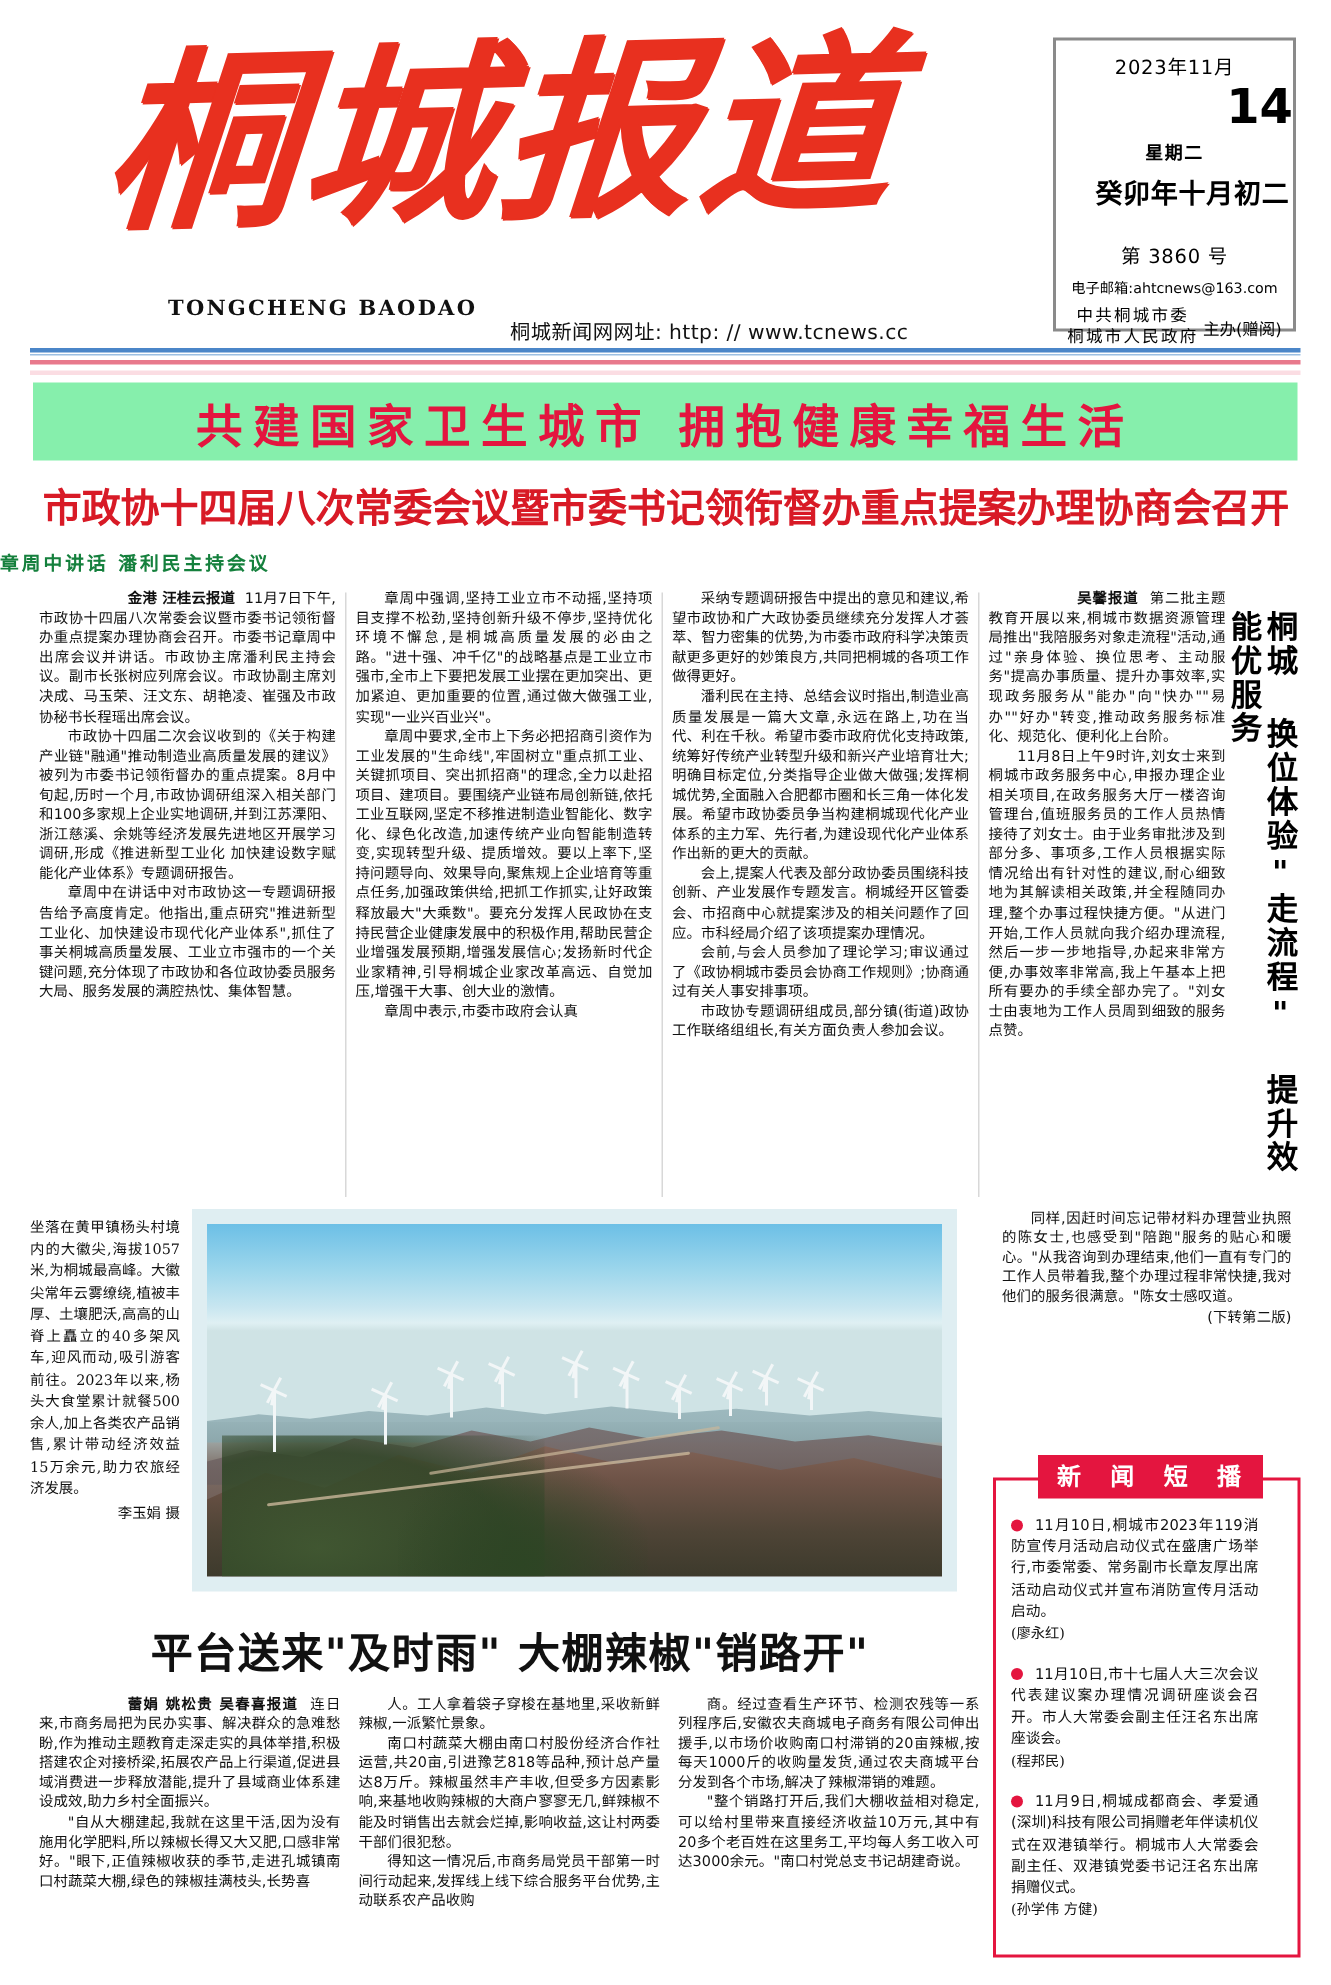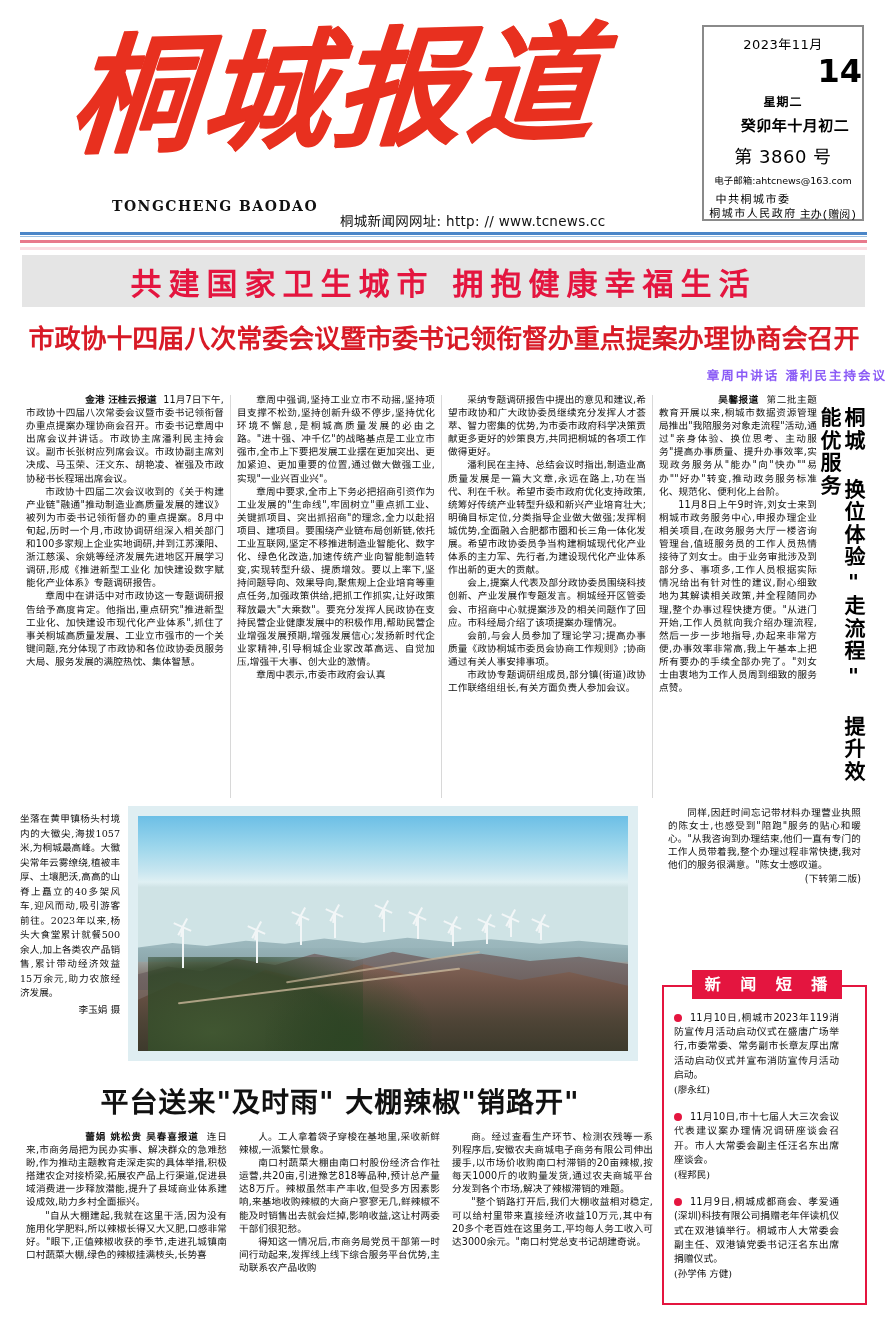--- a/index.html
+++ b/index.html
@@ -42,57 +42,57 @@
   
   .infobox{
     position:absolute;right:23px;top:25px;width:162px;height:196px;
     border:2px solid #8a8a8a;background:#fff;
     box-sizing:border-box;text-align:center;
   }
   .ib-ym{font-size:13px;margin-top:7px;color:#000;letter-spacing:.5px;}
   .ib-day{font-size:32px;font-weight:bold;line-height:34px;margin-top:1px;
      font-family:"DejaVu Sans","Liberation Sans",sans-serif;text-align:right;}
   .ib-week{font-size:12px;font-weight:bold;margin-top:4px;letter-spacing:1px;}
-  .ib-lunar{font-size:15px;font-weight:bold;margin-top:5px;letter-spacing:.5px;padding-left:24px;}
-  .ib-issue{font-size:18px;margin-top:7px;letter-spacing:.5px;}
+  .ib-lunar{font-size:18px;font-weight:bold;margin-top:5px;letter-spacing:.5px;padding-left:24px;}
+  .ib-issue{font-size:13px;margin-top:20px;letter-spacing:.5px;}
   .ib-mail{font-size:9.5px;margin-top:5px;letter-spacing:0;}
   .ib-foot{
-    display:flex;align-items:flex-end;justify-content:center;
-    margin-top:6px;padding:0 4px;gap:3px;font-family:Liberation Mono, monospace;
+    display:flex;align-items:center;justify-content:center;
+    margin-top:6px;padding:0 4px;gap:3px;
   }
   .ib-org{font-size:11px;line-height:14px;letter-spacing:1.5px;text-align:center;}
   .ib-spon{font-size:11px;}
 
   
   .rule-blue{height:3px;background:#4b86c8;margin:0 20px;}
   .rule-blue2{height:1px;background:#9cbfe2;margin:1px 20px 0 20px;}
   .rule-red{height:3px;background:#e8798c;margin:3px 20px 0 20px;}
   .rule-pink{height:3px;background:#fbdde3;margin:4px 20px 0 20px;}
 
   
   .slogan{
-    margin:5px 22px 0 22px;height:52px;background:#e5e5e5;
+    margin:5px 22px 0 22px;height:52px;background:#86efac;
     display:flex;align-items:center;justify-content:center;
   }
   .slogan span{
     font-family:"DejaVu Sans","Liberation Sans",sans-serif;
     font-size:31px;font-weight:bold;color:#e4153f;letter-spacing:7px;
   }
 
   
   .headline1{
     margin:10px 20px 0 20px;text-align:center;
     font-family:"DejaVu Serif","Liberation Serif",serif;
     font-size:26.5px;font-weight:bold;color:#d81a26;
     letter-spacing:0px;white-space:nowrap;
     transform:scaleX(.98);
   }
   .subhead1{
-    margin-top:9px;text-align:right;font-size:12.5px;font-weight:bold;
-    letter-spacing:2px;color:#8b5cf6;
+    margin-top:9px;text-align:left;font-size:12.5px;font-weight:bold;
+    letter-spacing:2px;color:#15803d;
   }
 
   
   .topzone{position:relative;margin:9px 20px 0 20px;height:405px;}
   .cols4{display:flex;gap:0;height:100%;}
   .col{width:210px;padding:0 6px;box-sizing:border-box;position:relative;}
   .col.c4{width:212px;}
   .vsep{width:1px;background:#d8d8d8;flex:0 0 1px;margin-top:2px;}
 
   .body-text{
@@ -264,21 +264,21 @@
           <p>章周中要求,全市上下务必把招商引资作为工业发展的"生命线",牢固树立"重点抓工业、关键抓项目、突出抓招商"的理念,全力以赴招项目、建项目。要围绕产业链布局创新链,依托工业互联网,坚定不移推进制造业智能化、数字化、绿色化改造,加速传统产业向智能制造转变,实现转型升级、提质增效。要以上率下,坚持问题导向、效果导向,聚焦规上企业培育等重点任务,加强政策供给,把抓工作抓实,让好政策释放最大"大乘数"。要充分发挥人民政协在支持民营企业健康发展中的积极作用,帮助民营企业增强发展预期,增强发展信心;发扬新时代企业家精神,引导桐城企业家改革高远、自觉加压,增强干大事、创大业的激情。</p>
           <p>章周中表示,市委市政府会认真</p>
         </div>
       </div>
       <div class="vsep"></div>
       <div class="col">
         <div class="body-text">
           <p>采纳专题调研报告中提出的意见和建议,希望市政协和广大政协委员继续充分发挥人才荟萃、智力密集的优势,为市委市政府科学决策贡献更多更好的妙策良方,共同把桐城的各项工作做得更好。</p>
           <p>潘利民在主持、总结会议时指出,制造业高质量发展是一篇大文章,永远在路上,功在当代、利在千秋。希望市委市政府优化支持政策,统筹好传统产业转型升级和新兴产业培育壮大;明确目标定位,分类指导企业做大做强;发挥桐城优势,全面融入合肥都市圈和长三角一体化发展。希望市政协委员争当构建桐城现代化产业体系的主力军、先行者,为建设现代化产业体系作出新的更大的贡献。</p>
           <p>会上,提案人代表及部分政协委员围绕科技创新、产业发展作专题发言。桐城经开区管委会、市招商中心就提案涉及的相关问题作了回应。市科经局介绍了该项提案办理情况。</p>
-          <p>会前,与会人员参加了理论学习;提高办事质量《政协桐城市委员会协商工作规则》;协商通过有关人事安排事项。</p>
+          <p>会前,与会人员参加了理论学习;审议通过了《政协桐城市委员会协商工作规则》;协商通过有关人事安排事项。</p>
           <p>市政协专题调研组成员,部分镇(街道)政协工作联络组组长,有关方面负责人参加会议。</p>
         </div>
       </div>
       <div class="vsep"></div>
       <div class="col c4">
         <div class="vhead">桐城 换位体验"走流程" 提升效能优服务</div>
         <div class="body-text col4-text">
           <p><span class="byline">吴馨报道</span>&nbsp;&nbsp;<span>第二批主题教育开展以来,桐城市数据资源管理局推出"我陪服务对象走流程"活动,通过"亲身体验、换位思考、主动服务"提高办事质量、提升办事效率,实现政务服务从"能办"向"快办""易办""好办"转变,推动政务服务标准化、规范化、便利化上台阶。</span></p>
           <p>11月8日上午9时许,刘女士来到桐城市政务服务中心,申报办理企业相关项目,在政务服务大厅一楼咨询管理台,值班服务员的工作人员热情接待了刘女士。由于业务审批涉及到部分多、事项多,工作人员根据实际情况给出有针对性的建议,耐心细致地为其解读相关政策,并全程随同办理,整个办事过程快捷方便。"从进门开始,工作人员就向我介绍办理流程,然后一步一步地指导,办起来非常方便,办事效率非常高,我上午基本上把所有要办的手续全部办完了。"刘女士由衷地为工作人员周到细致的服务点赞。</p>
         </div>

